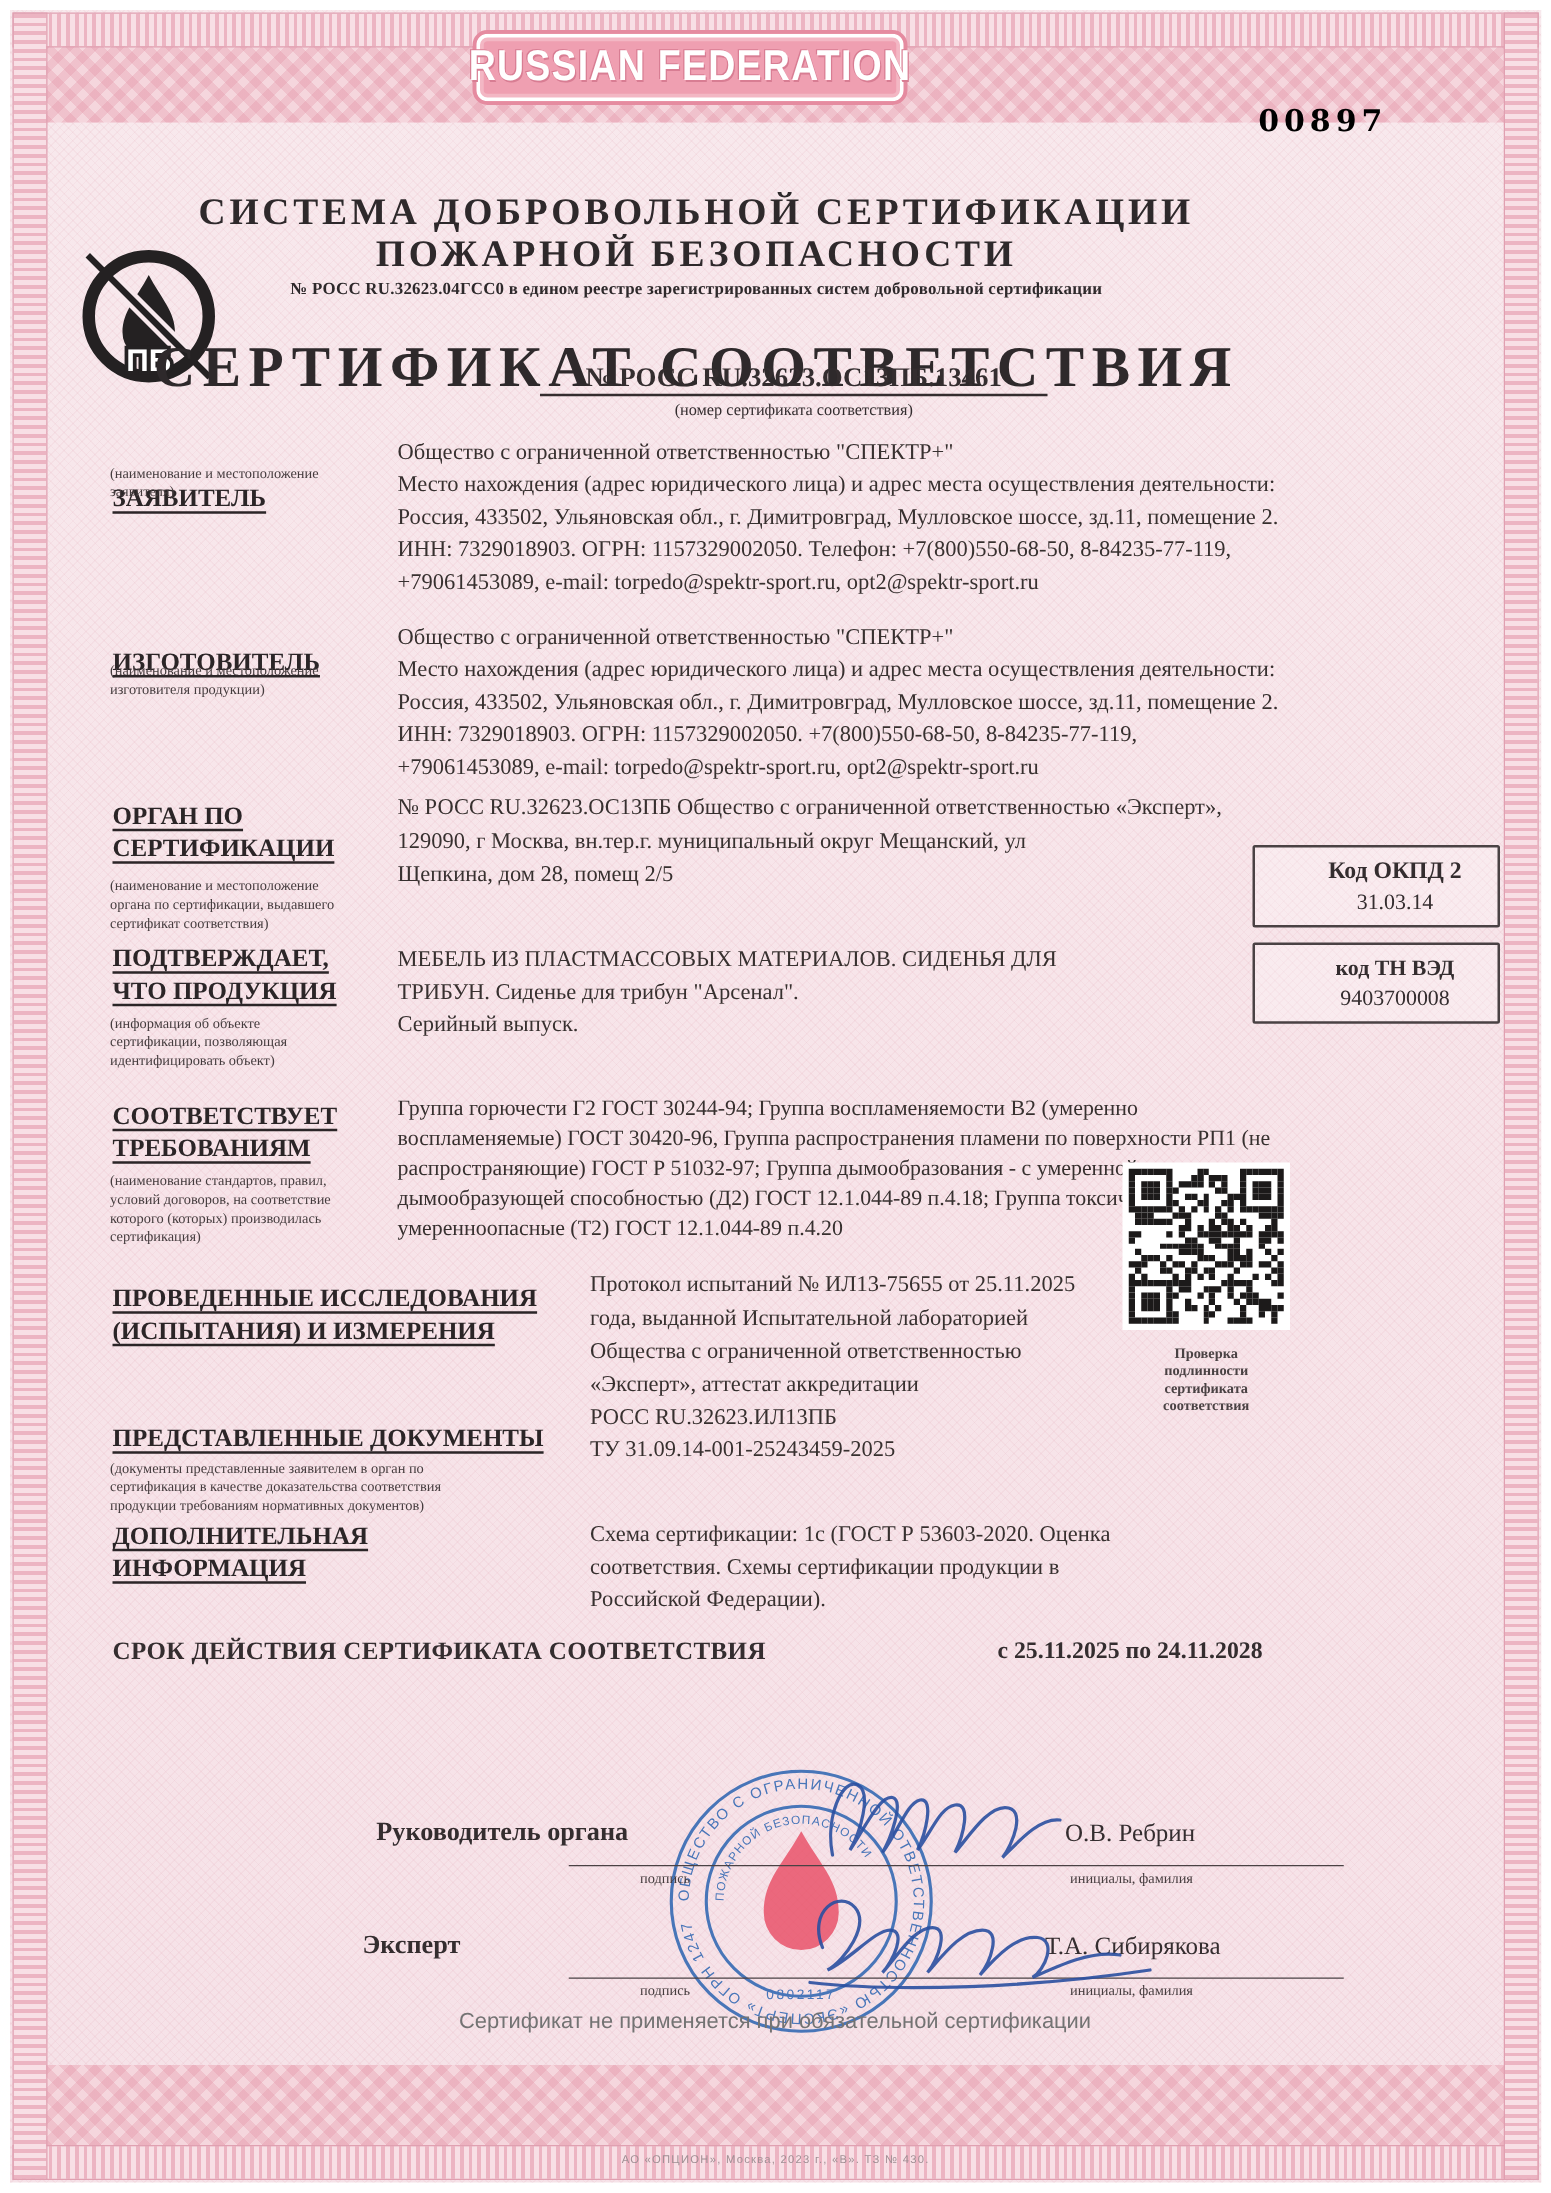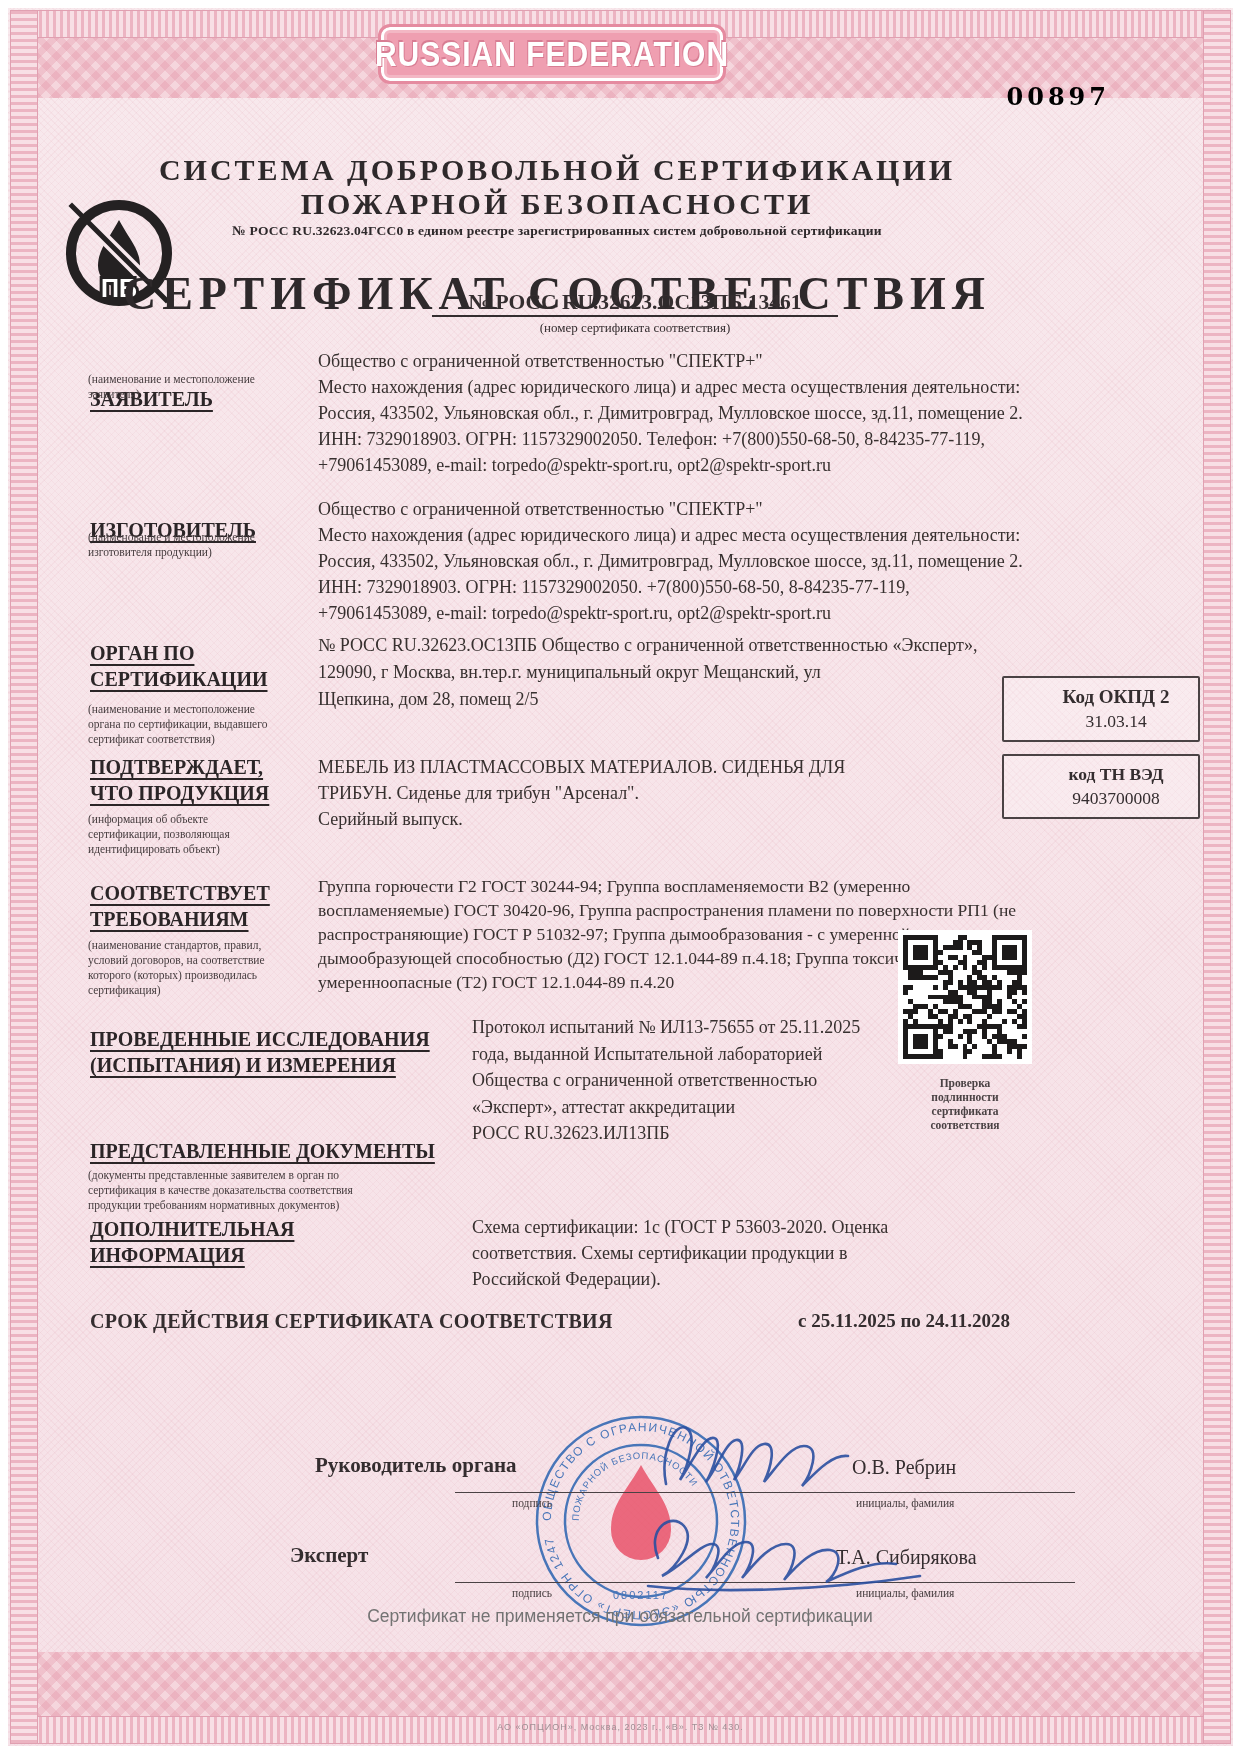--- a/index.html
+++ b/index.html
@@ -72,21 +72,21 @@
   .qr{position:absolute;left:898px;top:930px;width:134px;height:134px;background:#fff;padding:5px;
       box-sizing:border-box;display:grid;grid-template-columns:repeat(25,1fr);grid-template-rows:repeat(25,1fr);}
   .qr i{display:block;} .qr i.b{background:#1c1a1a;}
   .qr-caption{position:absolute;left:880px;top:1076px;width:170px;text-align:center;
       font-size:11.5px;font-weight:bold;line-height:14px;color:#4a4244;white-space:pre-line;}
 
   .validity-label{position:absolute;left:90px;top:1310px;font-size:20px;font-weight:bold;letter-spacing:.3px;}
   .validity-value{position:absolute;left:798px;top:1310px;font-size:19px;font-weight:bold;}
 
   .sig-role{position:absolute;font-size:21px;font-weight:bold;}
-  .role-head{left:315px;top:1453px;} .role-expert{left:290px;top:1543px;}
+  .role-head{left:301px;top:1453px;} .role-expert{left:290px;top:1543px;}
   .sig-line{position:absolute;height:0;border-top:1.5px solid #4a4244;width:620px;left:455px;}
   .line-head{top:1492px;} .line-expert{top:1582px;}
   .sig-name{position:absolute;font-size:20px;}
   .name-head{left:852px;top:1456px;} .name-expert{left:836px;top:1546px;}
   .sig-small{position:absolute;font-size:11.5px;color:#453c3e;}
   .podpis-head{left:512px;top:1497px;} .podpis-expert{left:512px;top:1587px;}
   .fio-head{left:856px;top:1497px;} .fio-expert{left:856px;top:1587px;}
 
   .stamp{position:absolute;left:523px;top:1403px;opacity:.92;}
   .sig-svg{position:absolute;}
@@ -829,20 +829,21 @@
     </div>
   <div class="qr-caption">Проверка
 подлинности
 сертификата
 соответствия</div>
 
   <div class="sec-label l-docs">ПРЕДСТАВЛЕННЫЕ ДОКУМЕНТЫ</div>
   <div class="sec-caption c-docs">(документы представленные заявителем в орган по
 сертификация в качестве доказательства соответствия
 продукции требованиям нормативных документов)</div>
+  <div class="sec-text t-docs">ТУ 31.09.14-001-25243459-2025</div>
 
   <div class="sec-label l-add">ДОПОЛНИТЕЛЬНАЯ
 ИНФОРМАЦИЯ</div>
   <div class="sec-text t-add">Схема сертификации: 1с (ГОСТ Р 53603-2020. Оценка
 соответствия. Схемы сертификации продукции в
 Российской Федерации).</div>
 
   <div class="validity-label">СРОК ДЕЙСТВИЯ СЕРТИФИКАТА СООТВЕТСТВИЯ</div>
   <div class="validity-value">с 25.11.2025 по 24.11.2028</div>
 

